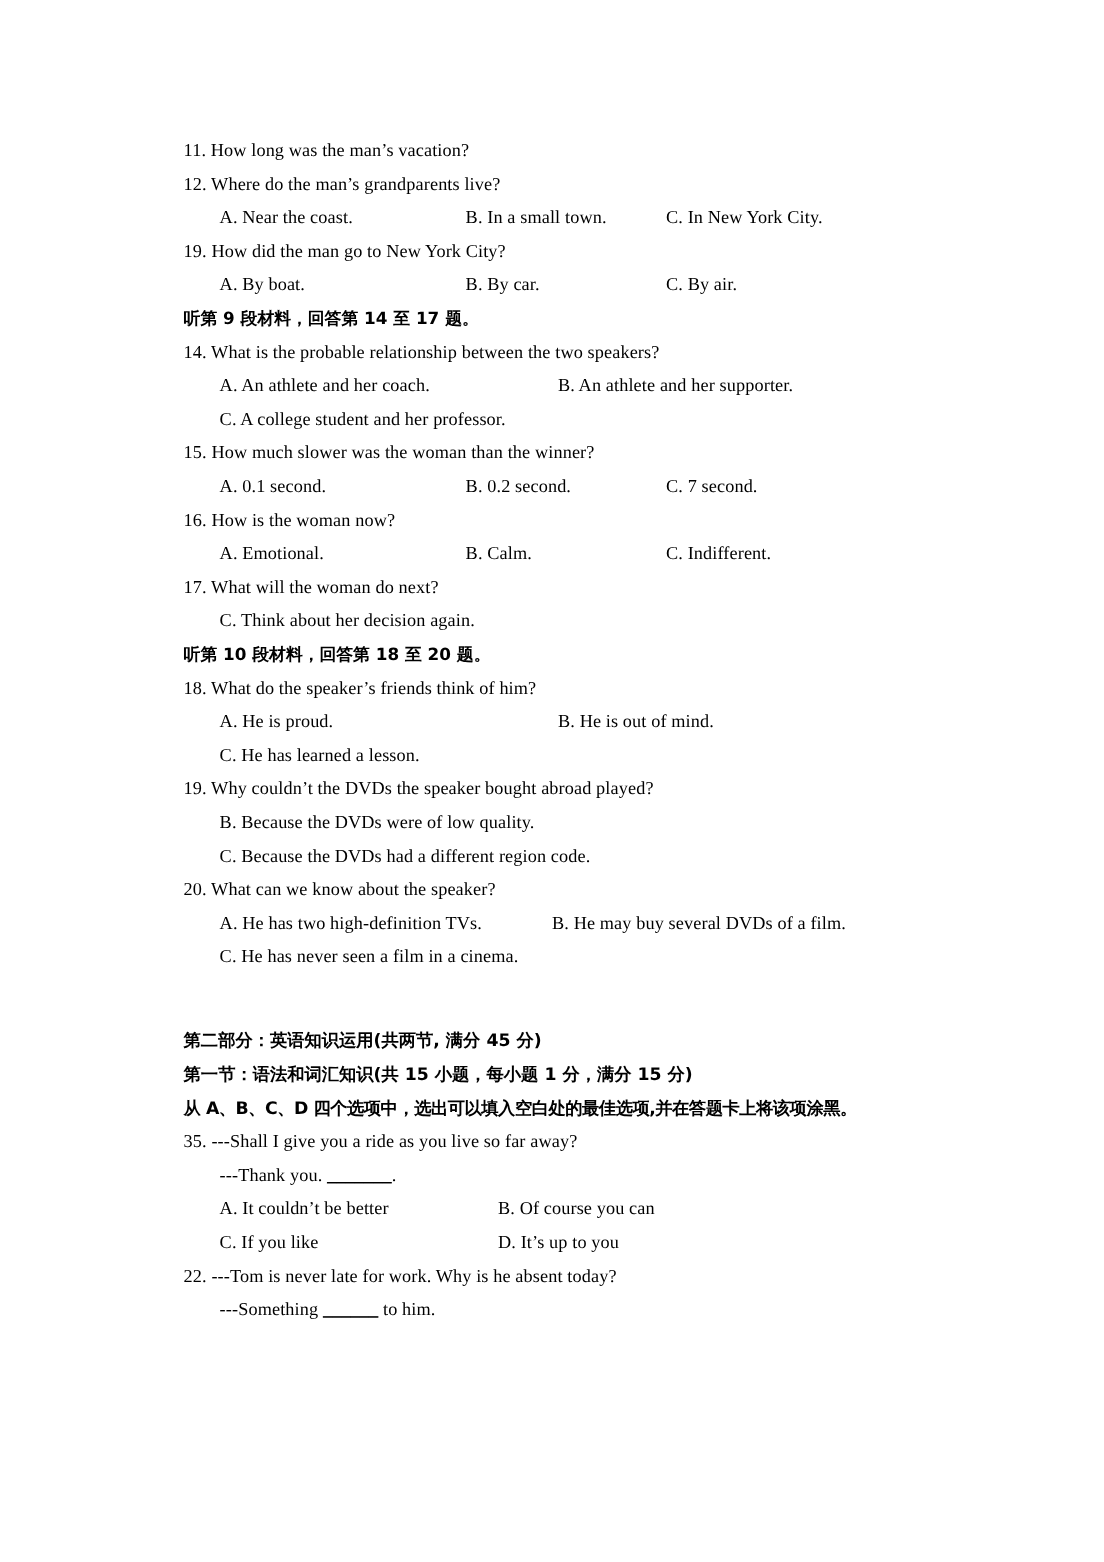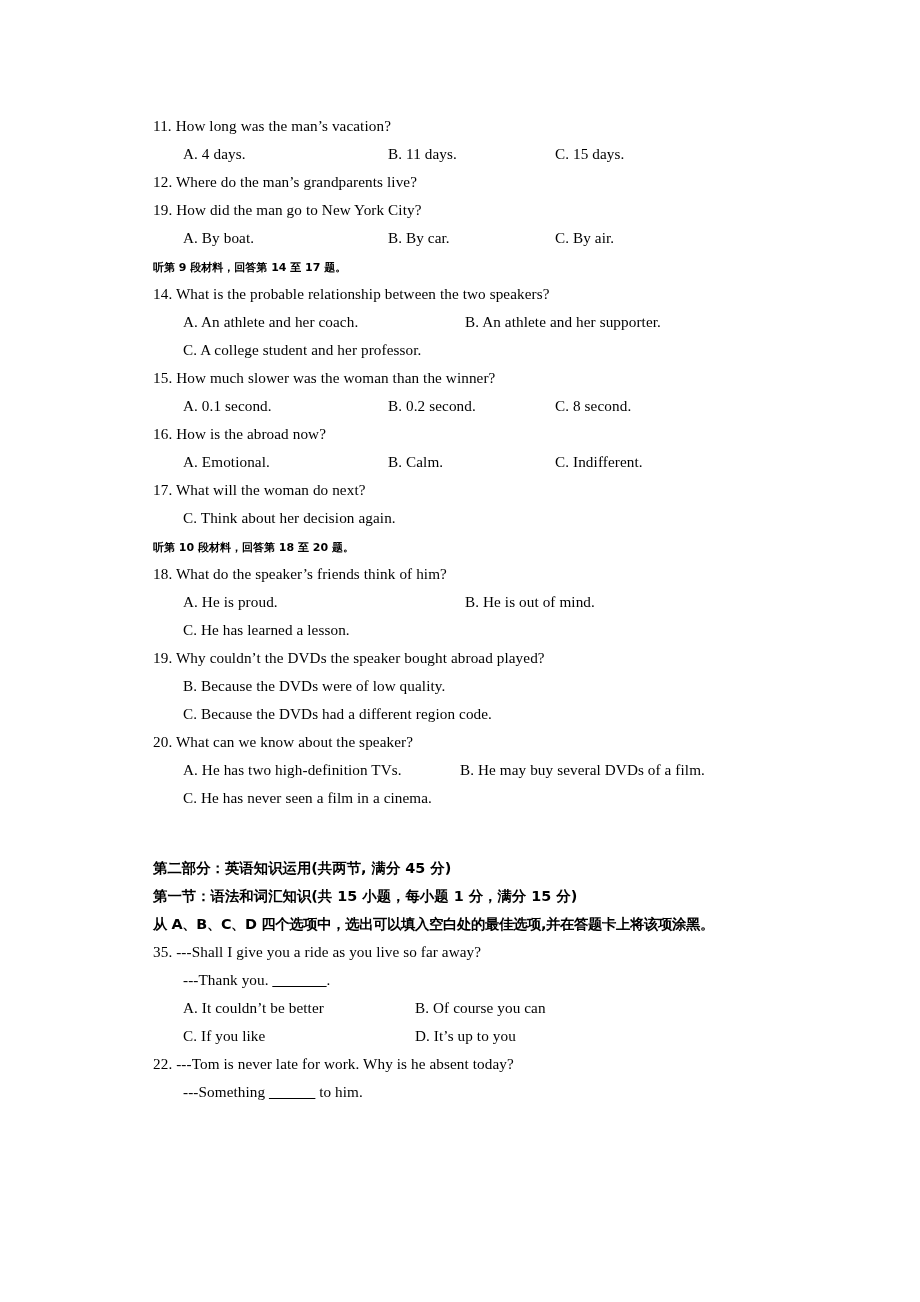--- a/index.html
+++ b/index.html
@@ -60,21 +60,21 @@
     line-height: 28px;
     height: 28px;
     font-weight: bold;
     font-family: "Liberation Serif", "DejaVu Serif", serif;
     white-space: nowrap;
     margin-left: 0;
   }
   .cn-head .zh {
     font-family: "DejaVu Sans", sans-serif;
     font-weight: bold;
-    font-size: 11px;
+    font-size: 14px;
   }
   .sect-head {
     font-size: 15.2px;
     line-height: 28px;
     height: 28px;
     font-weight: bold;
     white-space: nowrap;
     margin-left: 0;
   }
   .sect-head .zh {
@@ -87,31 +87,31 @@
   .spacer { height: 28px; }
   .spacer-sm { height: 14px; }
   .blank { text-decoration: underline; }
 </style>
 </head>
 <body>
 
 <div class="page">
   <div id="content">
       <div class="line stem"><span>11. </span><span>How long was the man’s vacation?</span></div>
-      <div class="line opts c3"><span class="opt opt-a">A. 4 days.</span><span class="opt opt-b">B. 11 days.</span><span class="opt opt-c">C. 15 days.</span></div>
       <div class="line stem"><span>12. </span><span>Where do the man’s grandparents live?</span></div>
+      <div class="line opts c3"><span class="opt opt-a">A. Near the coast.</span><span class="opt opt-b">B. In a small town.</span><span class="opt opt-c">C. In New York City.</span></div>
       <div class="line stem"><span>19. </span><span>How did the man go to New York City?</span></div>
       <div class="line opts c3"><span class="opt opt-a">A. By boat.</span><span class="opt opt-b">B. By car.</span><span class="opt opt-c">C. By air.</span></div>
       <div class="cn-head"><span class="zh">听第 9 段材料，回答第 14 至 17 题。</span></div>
       <div class="line stem"><span>14. </span><span>What is the probable relationship between the two speakers?</span></div>
       <div class="line opts c2"><span class="opt opt-a">A. An athlete and her coach.</span><span class="opt opt-b">B. An athlete and her supporter.</span></div>
       <div class="line opts c2"><span class="opt opt-a">C. A college student and her professor.</span></div>
       <div class="line stem"><span>15. </span><span>How much slower was the woman than the winner?</span></div>
-      <div class="line opts c3"><span class="opt opt-a">A. 0.1 second.</span><span class="opt opt-b">B. 0.2 second.</span><span class="opt opt-c">C. 8 second.</span></div>
-      <div class="line stem"><span>16. </span><span>How is the abroad now?</span></div>
+      <div class="line opts c3"><span class="opt opt-a">A. 0.1 second.</span><span class="opt opt-b">B. 0.2 second.</span><span class="opt opt-c">C. 7 second.</span></div>
+      <div class="line stem"><span>16. </span><span>How is the woman now?</span></div>
       <div class="line opts c3"><span class="opt opt-a">A. Emotional.</span><span class="opt opt-b">B. Calm.</span><span class="opt opt-c">C. Indifferent.</span></div>
       <div class="line stem"><span>17. </span><span>What will the woman do next?</span></div>
       <div class="line opts c2"><span class="opt opt-a">C. Think about her decision again.</span></div>
       <div class="cn-head"><span class="zh">听第 10 段材料，回答第 18 至 20 题。</span></div>
       <div class="line stem"><span>18. </span><span>What do the speaker’s friends think of him?</span></div>
       <div class="line opts c2"><span class="opt opt-a">A. He is proud.</span><span class="opt opt-b">B. He is out of mind.</span></div>
       <div class="line opts c2"><span class="opt opt-a">C. He has learned a lesson.</span></div>
       <div class="line stem"><span>19. </span><span>Why couldn’t the DVDs the speaker bought abroad played?</span></div>
       <div class="line opts c1"><span class="opt opt-a">B. Because the DVDs were of low quality.</span></div>
       <div class="line opts c1"><span class="opt opt-a">C. Because the DVDs had a different region code.</span></div>

